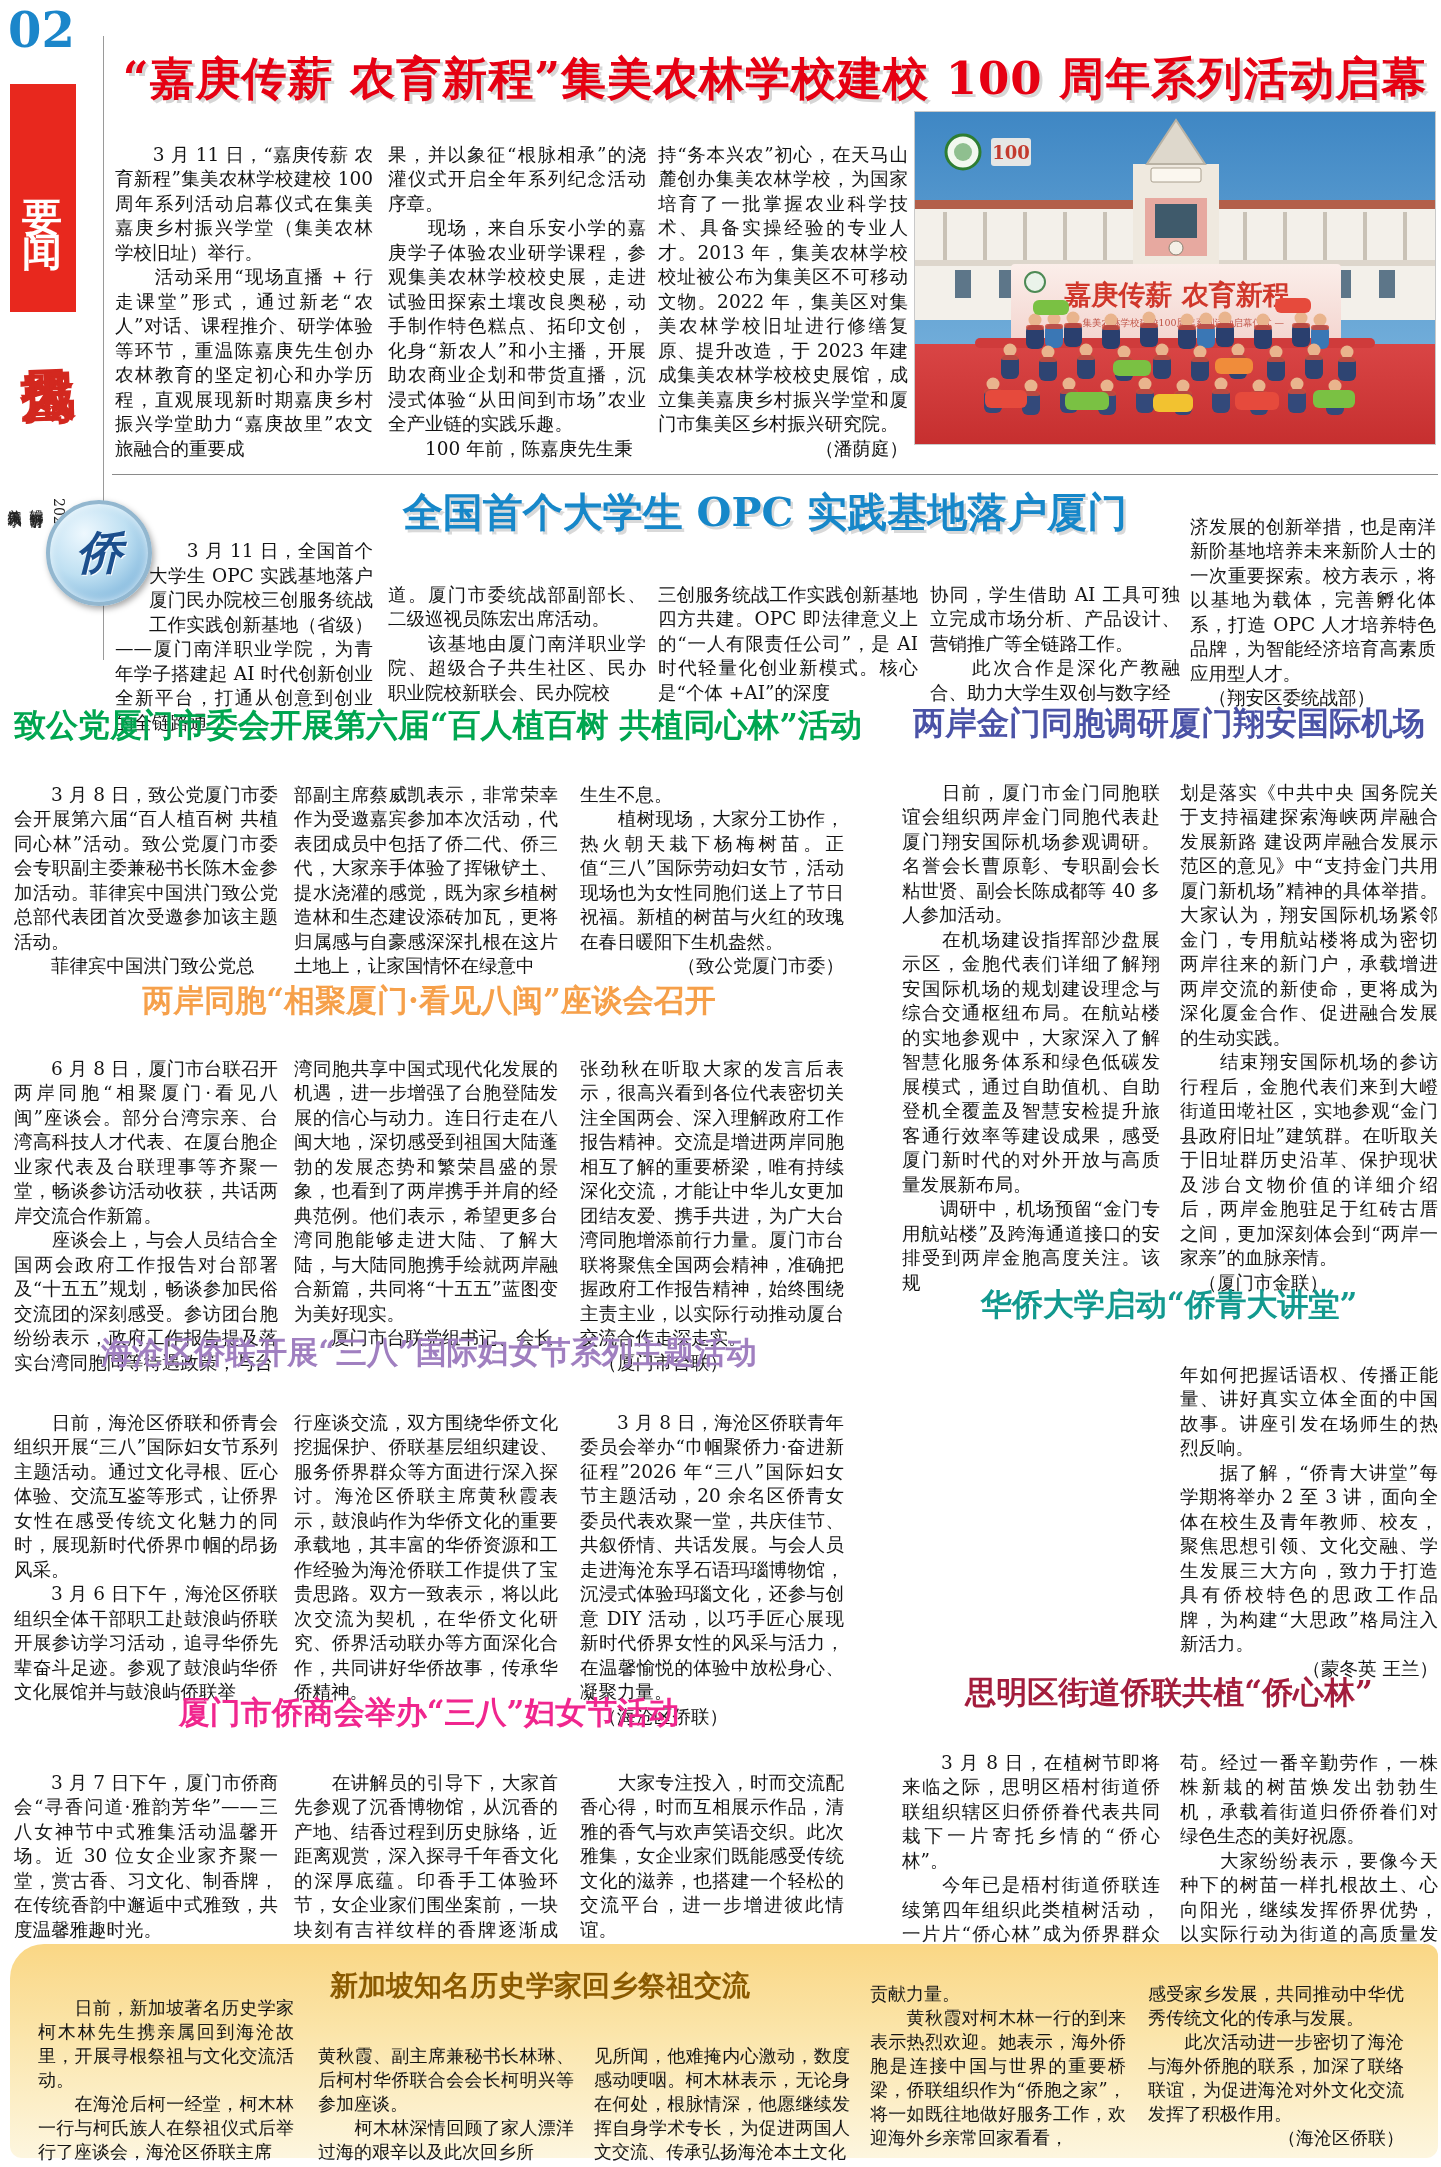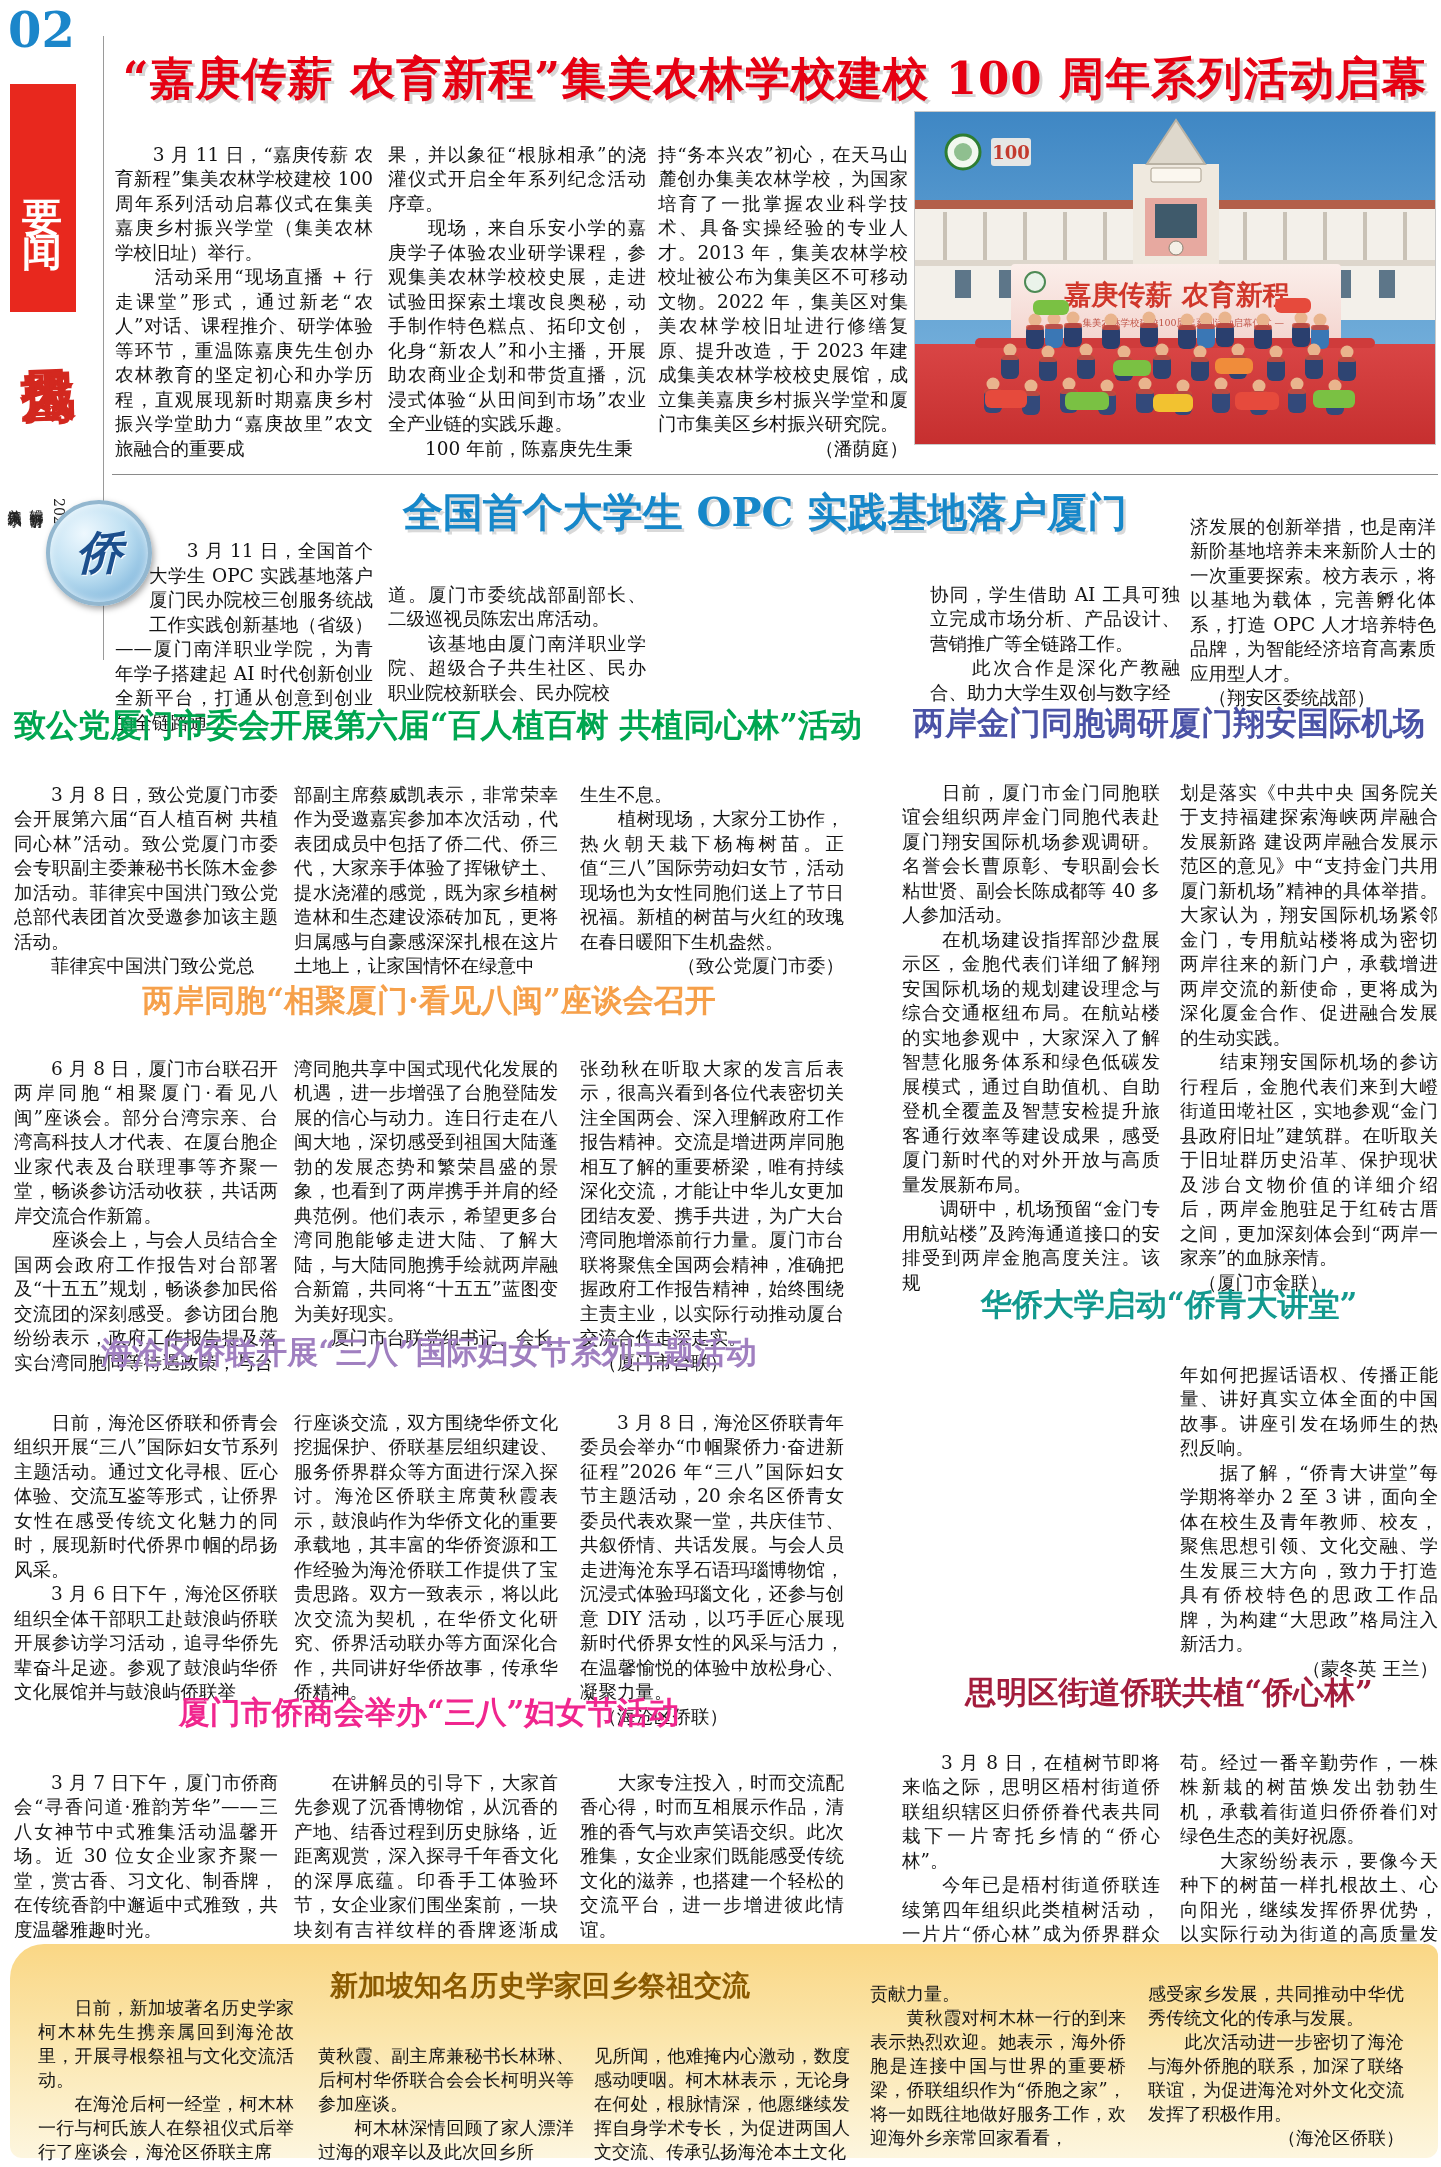--- a/index.html
+++ b/index.html
@@ -216,20 +216,23 @@
 
   <div class="hl hl-opc">全国首个大学生 OPC 实践基地落户厦门</div>
   <div class="col" style="left:115px;top:490px;width:258px;height:208px;">
     <span class="float-sp"></span>
     <span>　　3 月 11 日，全国首个大学生 OPC 实践基地落户厦门民办院校三创服务统战工作实践创新基地（省级）——厦门南洋职业学院，为青年学子搭建起 AI 时代创新创业全新平台，打通从创意到创业的全链路通</span>
   </div>
   <div class="col" style="left:388px;top:558px;width:258px;height:140px;">
     <span>道。厦门市委统战部副部长、二级巡视员陈宏出席活动。
 　　该基地由厦门南洋职业学院、超级合子共生社区、民办职业院校新联会、民办院校</span>
   </div>
+  <div class="col" style="left:658px;top:558px;width:260px;height:140px;">
+    <span>三创服务统战工作实践创新基地四方共建。OPC 即法律意义上的“一人有限责任公司”，是 AI 时代轻量化创业新模式。核心是“个体 +AI”的深度</span>
+  </div>
   <div class="col" style="left:930px;top:558px;width:250px;height:140px;">
     <span>协同，学生借助 AI 工具可独立完成市场分析、产品设计、营销推广等全链路工作。
 　　此次合作是深化产教融合、助力大学生双创与数字经</span>
   </div>
   <div class="col" style="left:1190px;top:490px;width:246px;height:208px;">
     <span>济发展的创新举措，也是南洋新阶基地培养未来新阶人士的一次重要探索。校方表示，将以基地为载体，完善孵化体系，打造 OPC 人才培养特色品牌，为智能经济培育高素质应用型人才。</span>
     <span class="credit-inline">（翔安区委统战部）</span>
   </div>
 
   <div class="hl hl-zhigong">致公党厦门市委会开展第六届“百人植百树 共植同心林”活动</div>

